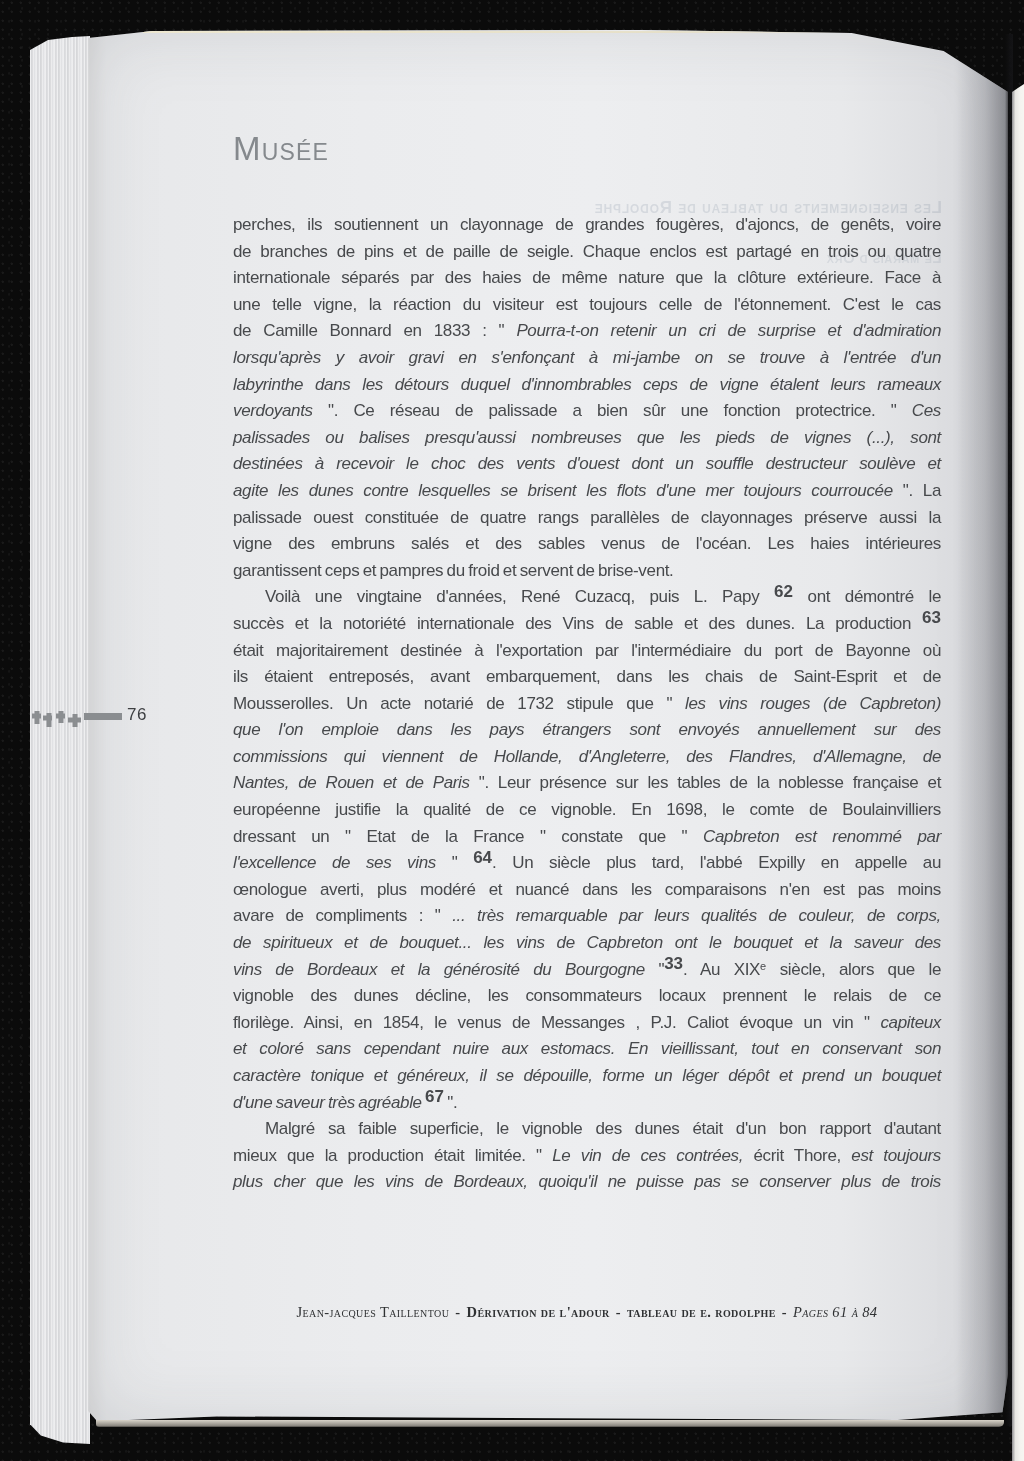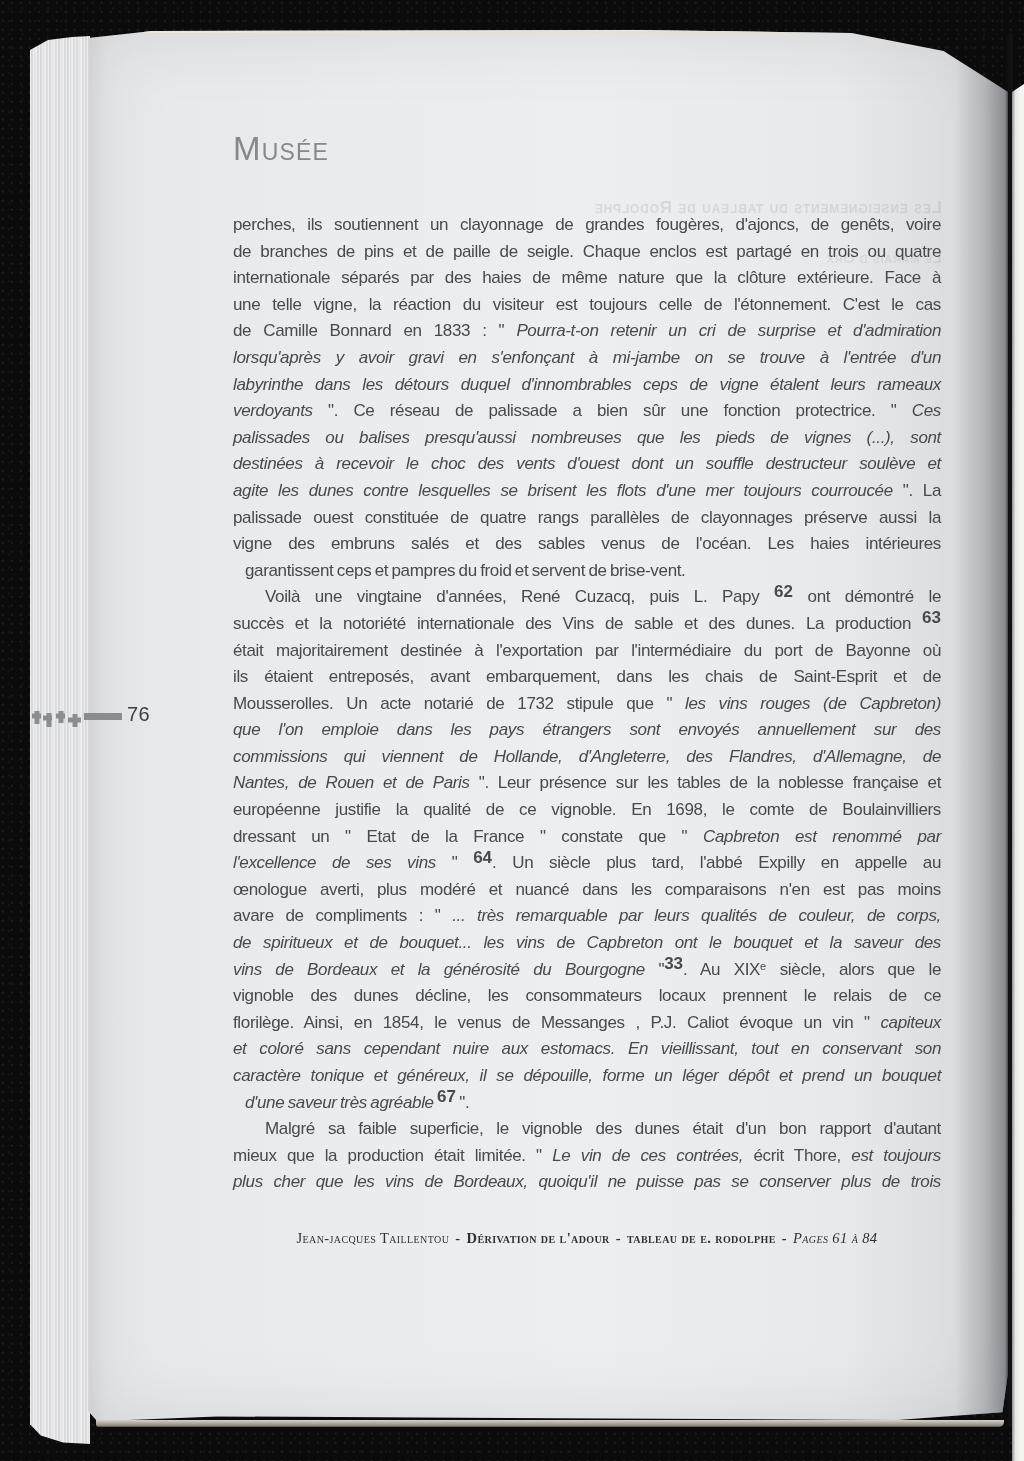--- a/index.html
+++ b/index.html
@@ -76,44 +76,44 @@
   .bleed.b1{right:66px;top:168px;font-size:17px;opacity:.13;letter-spacing:.8px;}
   .bleed.b2{right:66px;top:219px;font-size:15px;opacity:.10;letter-spacing:.6px;}
 
   
   .text-block{
     position:absolute;left:145px;top:182px;width:708px;
     font-size:17px;line-height:26.6px;color:#47494c;
     letter-spacing:-0.35px;word-spacing:-1px;
   }
   .line{text-align:justify;text-align-last:justify;height:26.6px;}
-  .line.nj{text-align-last:left;margin-left:12px;}
+  .line.nj{text-align-last:left;}
   .line.ind{text-indent:32px;}
   .ri{font-style:italic;}
   .rs{font-weight:700;font-size:17px;position:relative;top:-5.5px;letter-spacing:0;}
   .re{font-size:11px;position:relative;top:-5px;letter-spacing:0;}
 
   
   .footer{
-    position:absolute;left:145px;top:1200px;width:708px;text-align:center;
+    position:absolute;left:145px;top:1274px;width:708px;text-align:center;
     font-family:"Liberation Serif","DejaVu Serif",serif;
     font-size:14.5px;color:#2f3133;font-variant:small-caps;letter-spacing:.4px;
     white-space:nowrap;
   }
   .footer .bold{font-weight:700;}
   .footer .italic{font-style:italic;font-weight:400;}
   .footer .sep{font-weight:700;padding:0 2px;}
 
   
   .page-marker{
     position:absolute;left:30px;top:697px;display:flex;align-items:center;
   }
   .page-marker svg{display:block;}
   .page-number{
-    margin-left:5px;font-size:20px;color:#3d3f42;letter-spacing:.5px;line-height:1;
+    margin-left:5px;font-size:17px;color:#3d3f42;letter-spacing:.5px;line-height:1;
   }
 </style>
 </head>
 <body>
 
 <div class="page-stack"></div>
 
 <div class="page">
   <div class="running-header">Musée</div>
 

